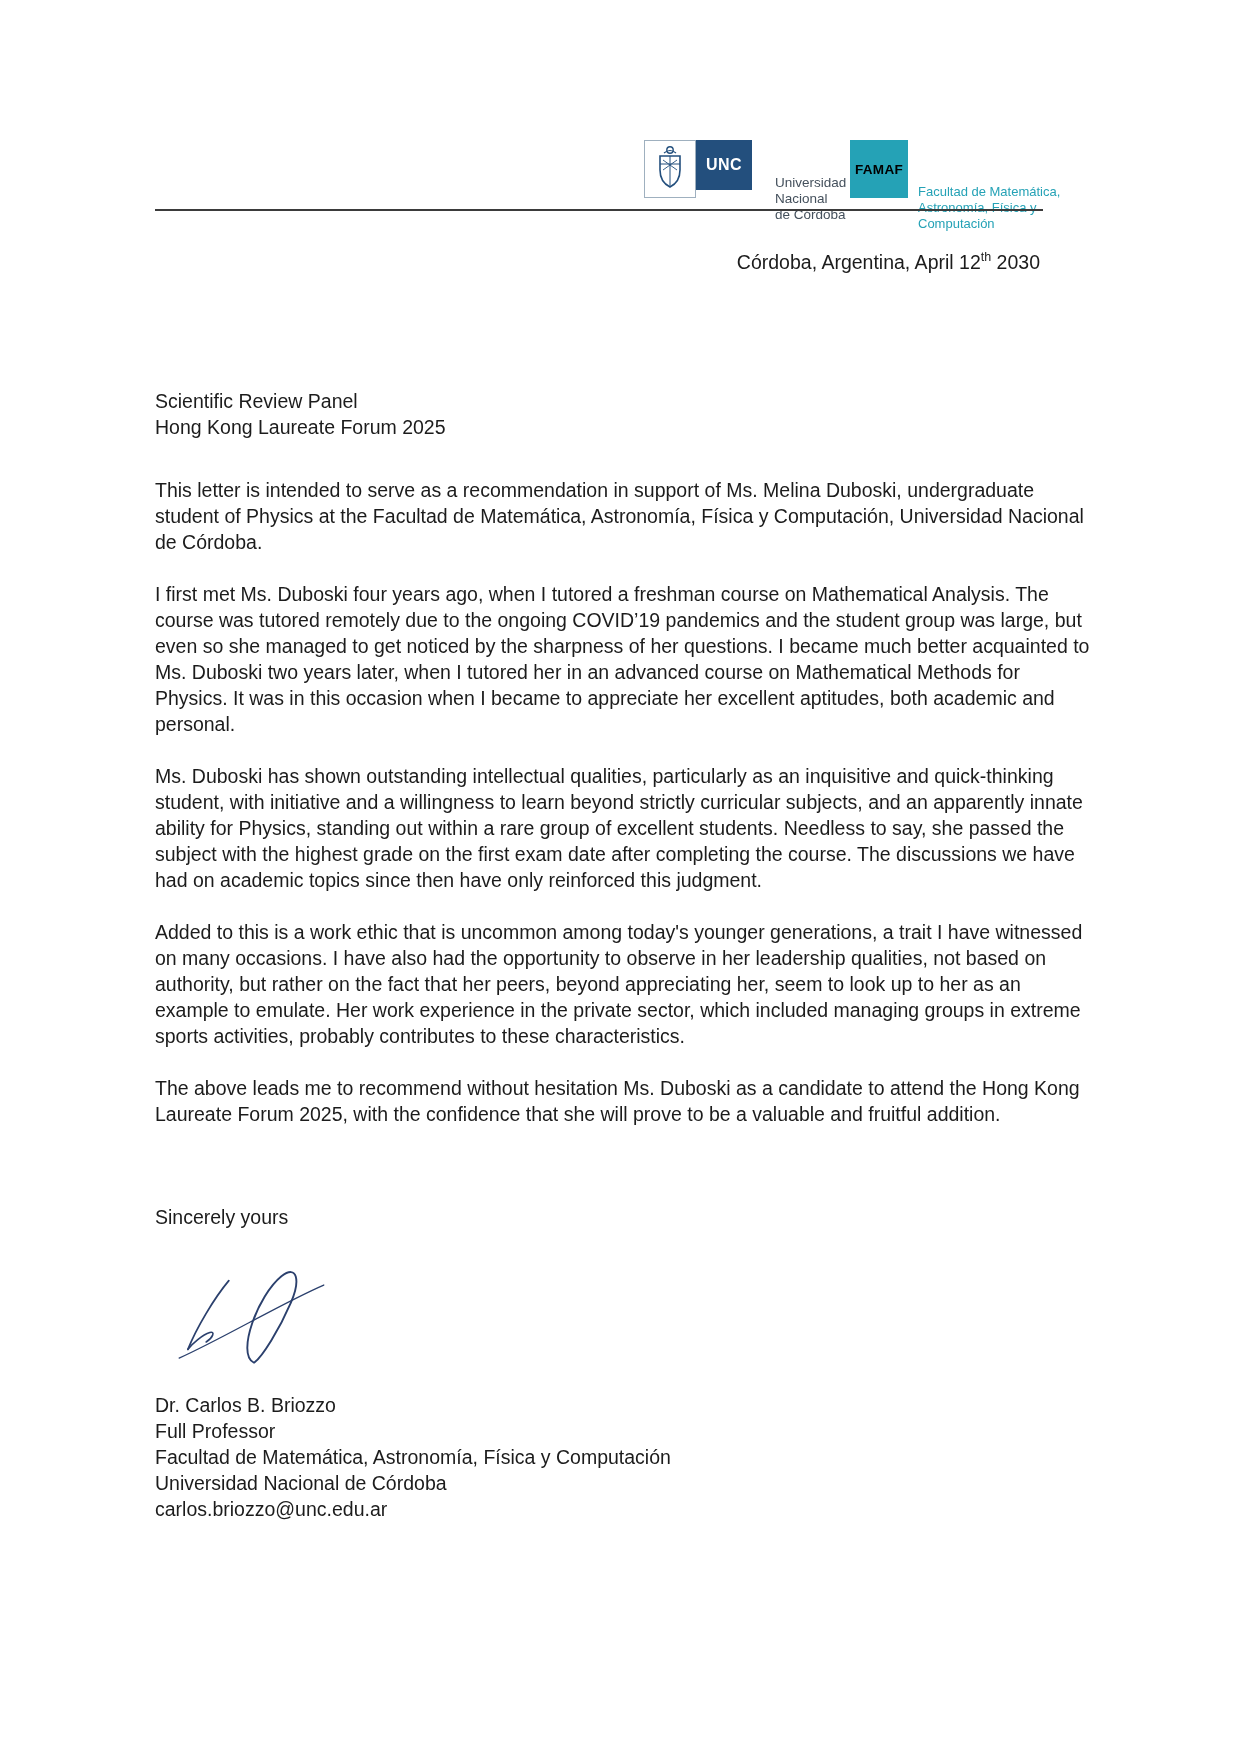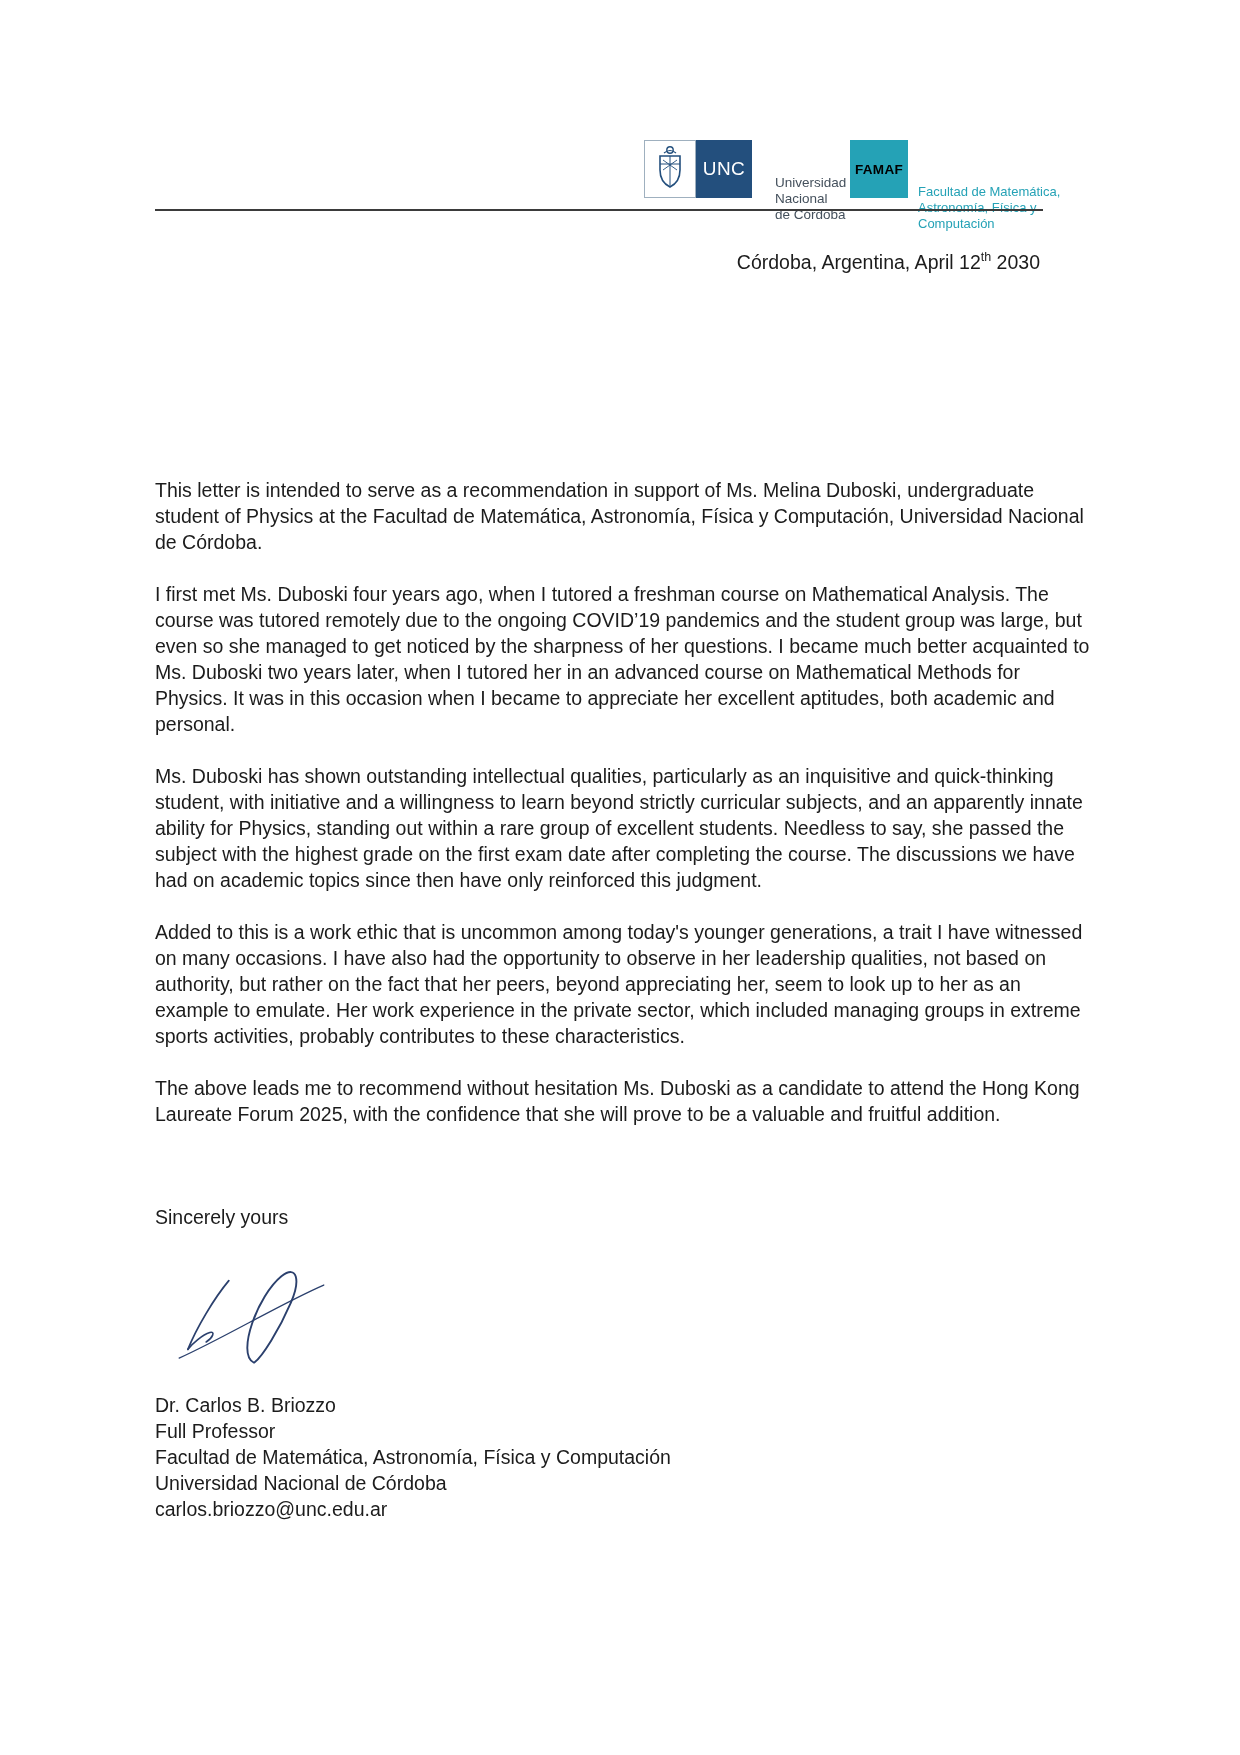--- a/index.html
+++ b/index.html
@@ -15,23 +15,23 @@
 
   
   .unc-lockup { position: absolute; left: 644px; top: 140px; display: flex; }
   .unc-crest-box {
     width: 52px; height: 58px; background: #ffffff;
     border: 1px solid #9fb0bf;
     display: flex; align-items: center; justify-content: center;
     box-sizing: border-box;
   }
   .unc-acronym-box {
-    width: 56px; height: 58px; background: var(--unc-blue, #234f7d);
+    width: 56px; height: 50px; background: var(--unc-blue, #234f7d);
     color: #ffffff; display: flex; align-items: center; justify-content: center;
-    font-weight: normal; font-size: 19px; letter-spacing: 0.5px;
+    font-weight: bold; font-size: 16px; letter-spacing: 0.5px;
   }
   .unc-name {
     position: absolute; left: 775px; top: 158px;
     font-size: 13.5px; line-height: 16px; color: #44505c; margin-top: 17px;
   }
   .famaf-box {
     position: absolute; left: 850px; top: 140px;
     width: 58px; height: 58px; background: var(--famaf-teal, #25a2b6);
     color: #000000; display: flex; align-items: center; justify-content: center;
     font-weight: bold; font-size: 13.5px; letter-spacing: 0.3px;
@@ -110,20 +110,24 @@
     <div>Astronomía, Física y</div>
     <div>Computación</div>
   </div>
 
   <div class="header-rule"></div>
 
   <div class="date-line">
     <span>Córdoba, Argentina, April 12</span><sup>th</sup><span> 2030</span>
   </div>
 
+  <div class="recipient">
+    <div>Scientific Review Panel</div>
+    <div>Hong Kong Laureate Forum 2025</div>
+  </div>
 
   <div class="letter-body">
     <p>This letter is intended to serve as a recommendation in support of Ms. Melina Duboski, undergraduate student of Physics at the Facultad de Matemática, Astronomía, Física y Computación, Universidad Nacional de Córdoba.</p>
     <p>I first met Ms. Duboski four years ago, when I tutored a freshman course on Mathematical Analysis. The course was tutored remotely due to the ongoing COVID’19 pandemics and the student group was large, but even so she managed to get noticed by the sharpness of her questions. I became much better acquainted to Ms. Duboski two years later, when I tutored her in an advanced course on Mathematical Methods for Physics. It was in this occasion when I became to appreciate her excellent aptitudes, both academic and personal.</p>
     <p>Ms. Duboski has shown outstanding intellectual qualities, particularly as an inquisitive and quick-thinking student, with initiative and a willingness to learn beyond strictly curricular subjects, and an apparently innate ability for Physics, standing out within a rare group of excellent students. Needless to say, she passed the subject with the highest grade on the first exam date after completing the course. The discussions we have had on academic topics since then have only reinforced this judgment.</p>
     <p>Added to this is a work ethic that is uncommon among today's younger generations, a trait I have witnessed on many occasions. I have also had the opportunity to observe in her leadership qualities, not based on authority, but rather on the fact that her peers, beyond appreciating her, seem to look up to her as an example to emulate. Her work experience in the private sector, which included managing groups in extreme sports activities, probably contributes to these characteristics.</p>
     <p>The above leads me to recommend without hesitation Ms. Duboski as a candidate to attend the Hong Kong Laureate Forum 2025, with the confidence that she will prove to be a valuable and fruitful addition.</p>
   </div>
 
   <div class="closing">Sincerely yours</div>

